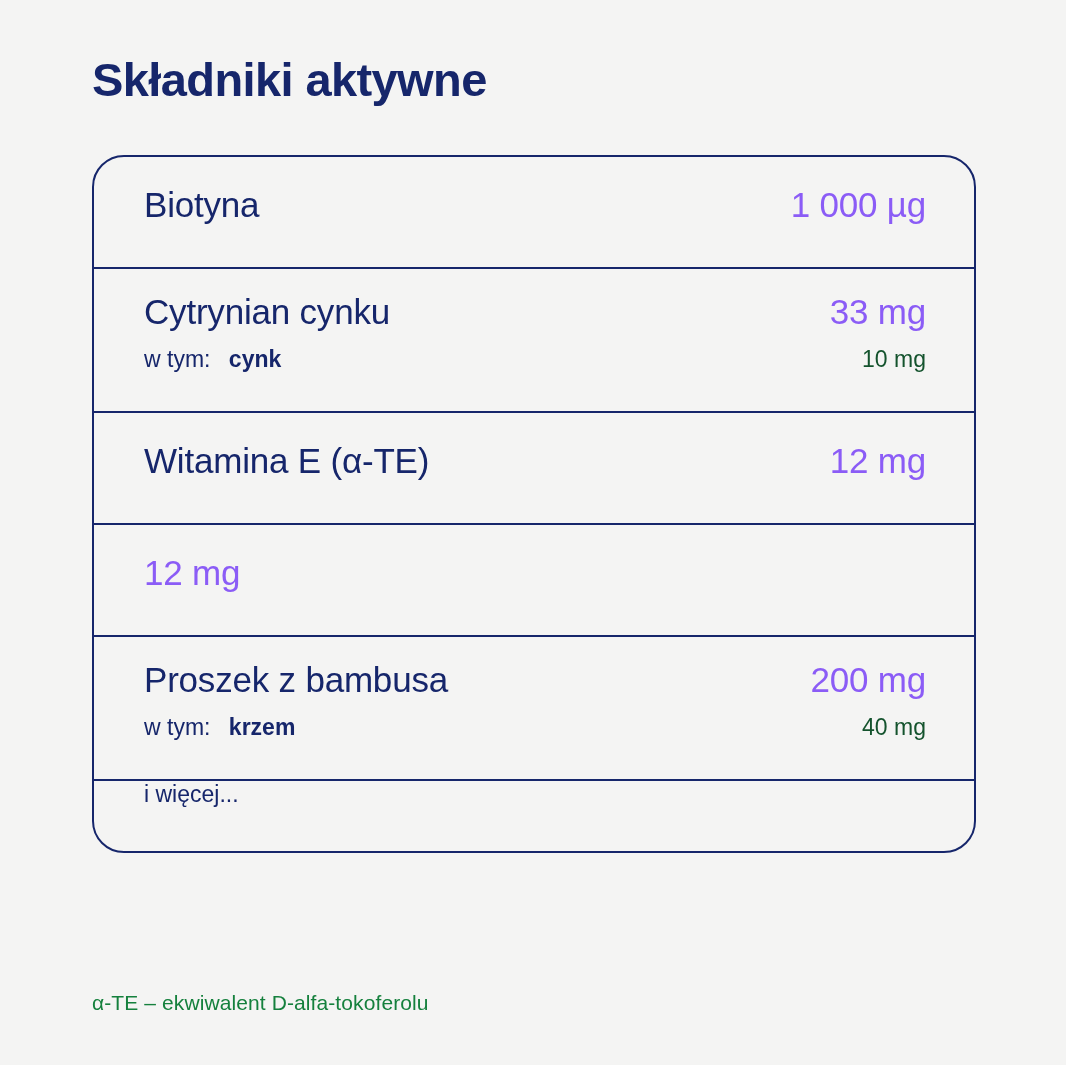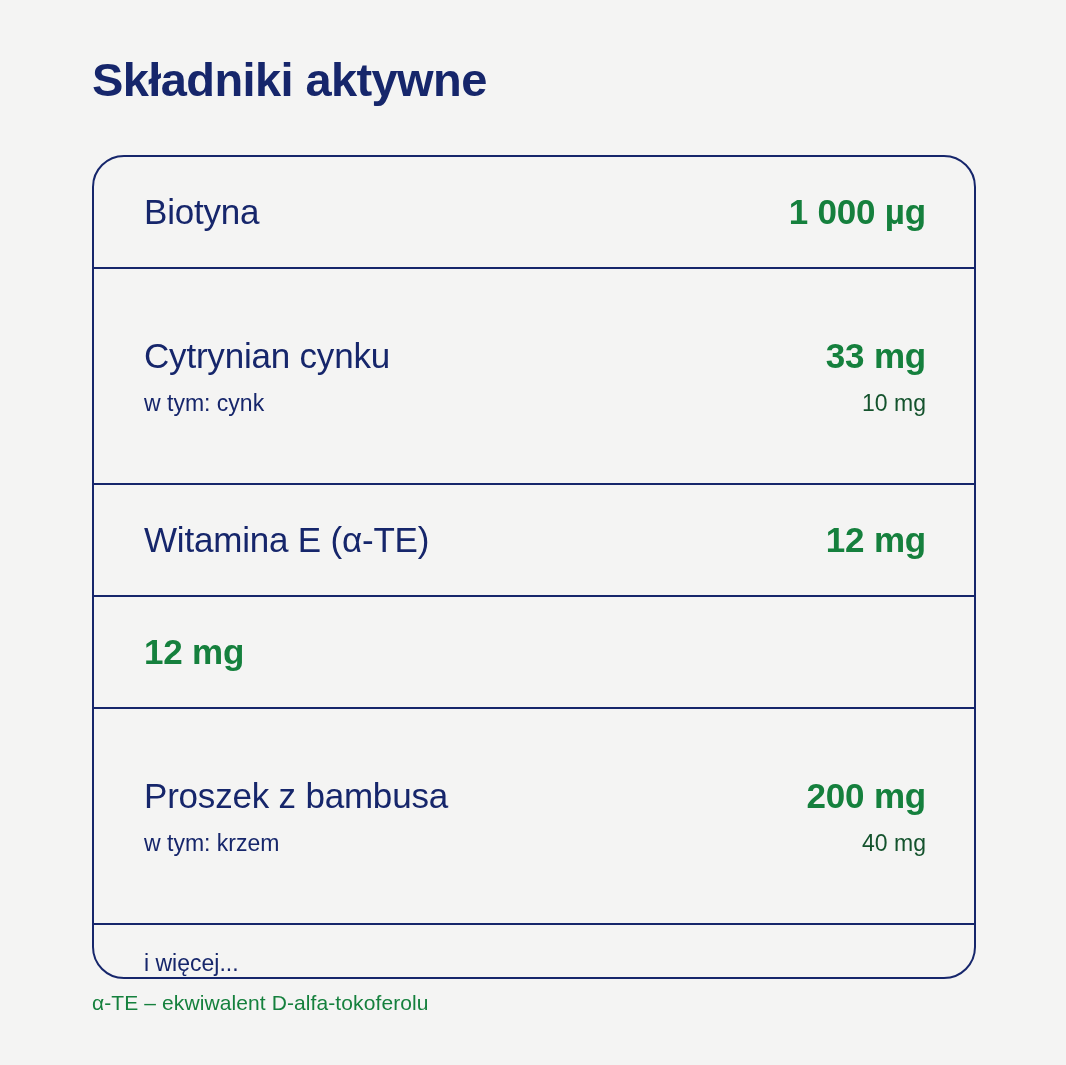--- a/index.html
+++ b/index.html
@@ -44,21 +44,21 @@
     border: 2px solid #16266b;
     border-radius: 32px;
     background: transparent;
     overflow: hidden;
   }
 
   .row {
     position: relative;
     box-sizing: border-box;
     border-bottom: 2px solid #16266b;
-    padding: 0 48px 0 50px;
+    padding: 0 48px 15px 50px;
     display: flex;
     flex-direction: column;
     justify-content: center;
   }
   .row:last-child {
     border-bottom: none;
   }
 
   .row-main {
     display: flex;
@@ -67,60 +67,61 @@
   }
   .row-name {
     font-size: 35px;
     font-weight: 500;
     letter-spacing: -0.2px;
     color: #16266b;
     white-space: nowrap;
   }
   .row-value {
     font-size: 35px;
-    font-weight: 700;
+    font-weight: 400;
     letter-spacing: -0.2px;
-    color: #15803d;
+    color: #8b5cf6;
     text-align: left;
     white-space: nowrap;
   }
 
   .row-sub {
     display: flex;
     align-items: baseline;
     justify-content: space-between;
     margin-top: 14px;
   }
   .sub-name {
     font-size: 23px;
     font-weight: 400;
     color: #16266b;
     white-space: nowrap;
   }
   .sub-name .sub-strong {
-    font-weight: 400;
+    font-weight: 700;
+    margin-left: 12px;
   }
   .sub-value {
     font-size: 23px;
     font-weight: 400;
     color: #14532d;
     text-align: right;
     white-space: nowrap;
   }
 
   
   .row--single {
     height: 112px;
   }
   .row--double {
-    height: 216px;
+    height: 144px;
   }
   .row--more {
-    height: 52px;
-    justify-content: flex-end;
+    height: 70px;
+    justify-content: flex-start;
   }
   .row--more .more-label {
     font-size: 23px;
     font-weight: 500;
     color: #16266b;
     white-space: nowrap;
   }
 
   
   .footnote {

